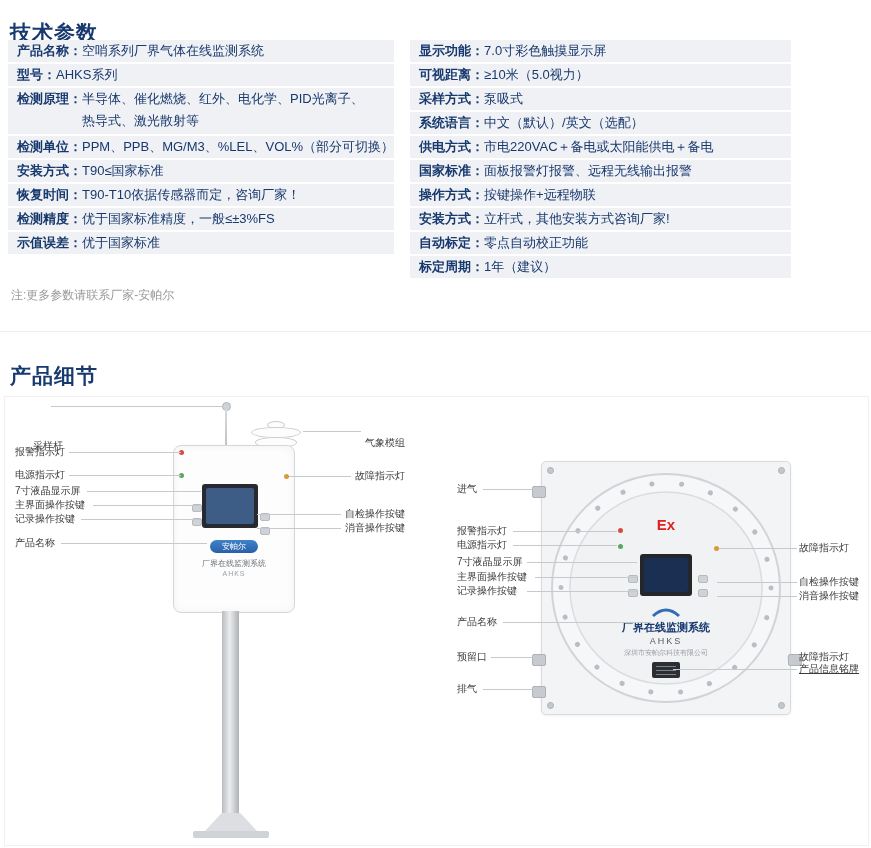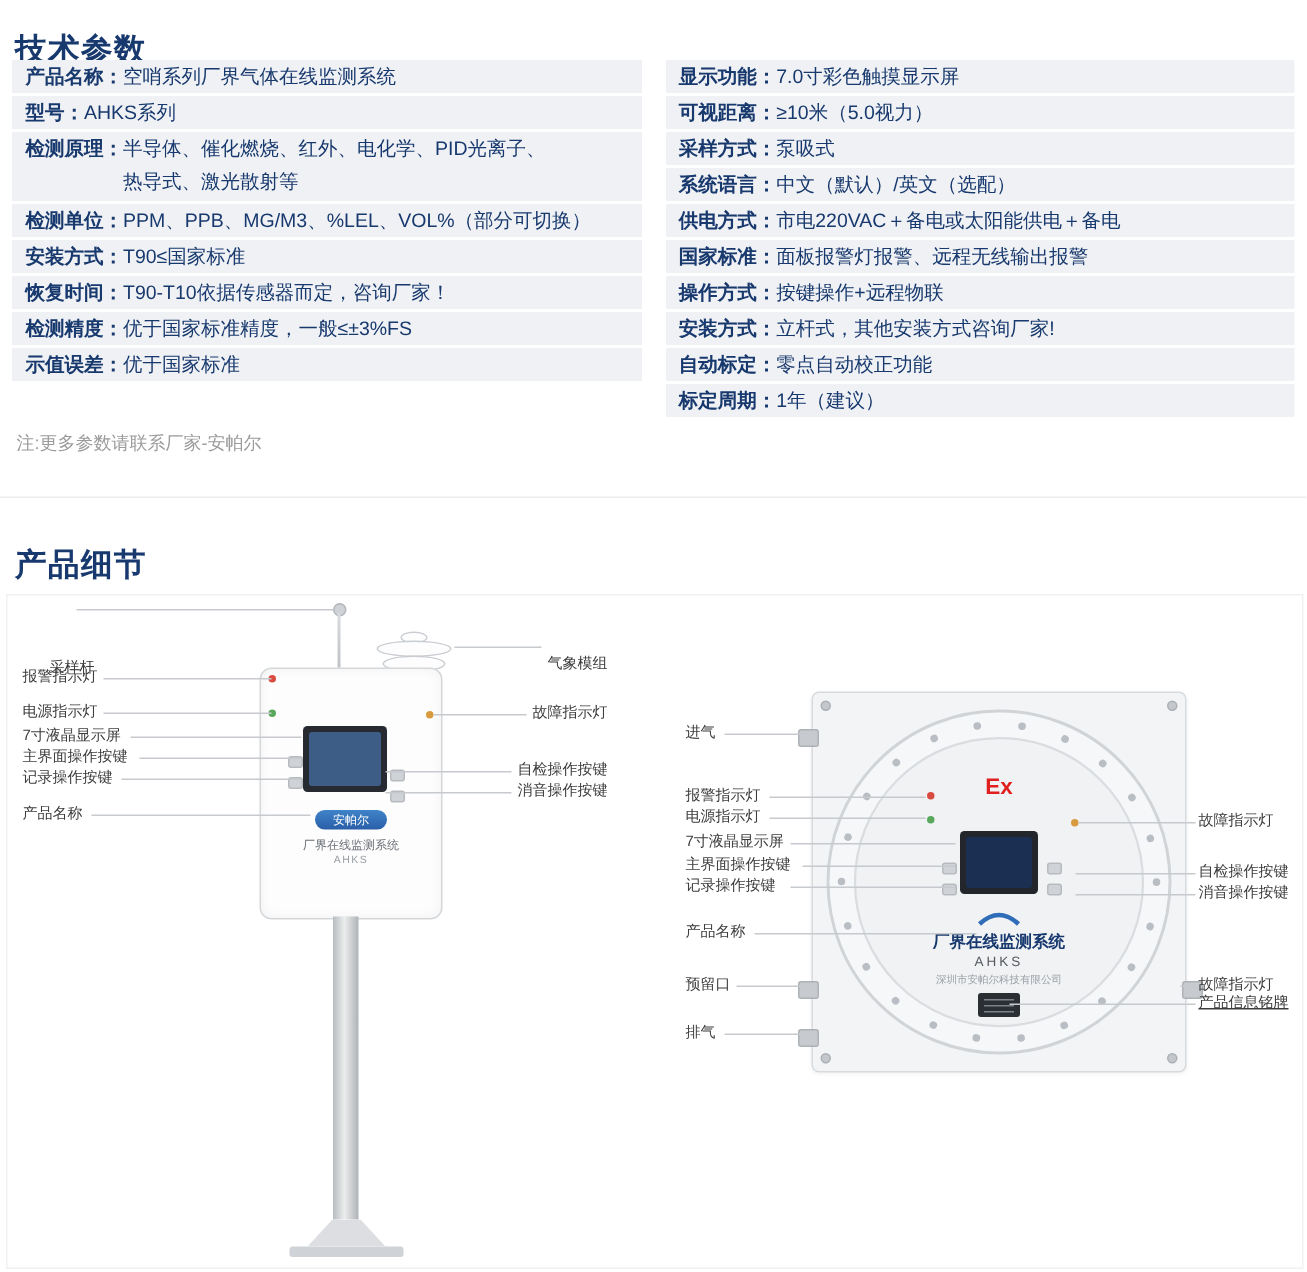--- a/index.html
+++ b/index.html
@@ -1,20 +1,20 @@
 <!DOCTYPE html>
 <html><head>
 <meta charset="utf-8">
 <style>
   html,body{margin:0;padding:0;}
   body{width:871px;height:848px;background:#ffffff;font-family:"Liberation Sans","DejaVu Sans",sans-serif;position:relative;overflow:hidden;}
   .section-title{position:absolute;font-size:21px;font-weight:bold;color:#17396e;letter-spacing:1px;}
   #tech-title{left:10px;top:5px;}
   #detail-title{left:10px;top:348px;}
-  .spec-wrap{position:absolute;left:8px;top:40px;width:855px;display:flex;gap:16px;}
+  .spec-wrap{position:absolute;left:8px;top:40px;width:783px;display:flex;gap:16px;}
   .spec-col{flex:1;display:flex;flex-direction:column;}
   .spec-row{background:#f0f1f4;height:22px;margin-bottom:2px;display:flex;padding-left:9px;font-size:13px;color:#17396e;line-height:22px;overflow:hidden;white-space:nowrap;}
   .spec-row.tall{height:46px;}
   .spec-label{font-weight:bold;flex:none;}
   .vline{display:block;line-height:22px;}
   .note{position:absolute;left:11px;top:287px;font-size:12px;color:#9b9b9b;}
   .divider{position:absolute;left:0;top:331px;width:871px;height:1px;background:#ececec;}
   .details{position:absolute;left:4px;top:396px;width:863px;height:448px;border:1px solid #f1f1f1;}
   .callout{position:absolute;font-size:10px;color:#3c3c3c;white-space:nowrap;z-index:6;line-height:12px;}
   .callout.r{text-align:right;width:100px;}

